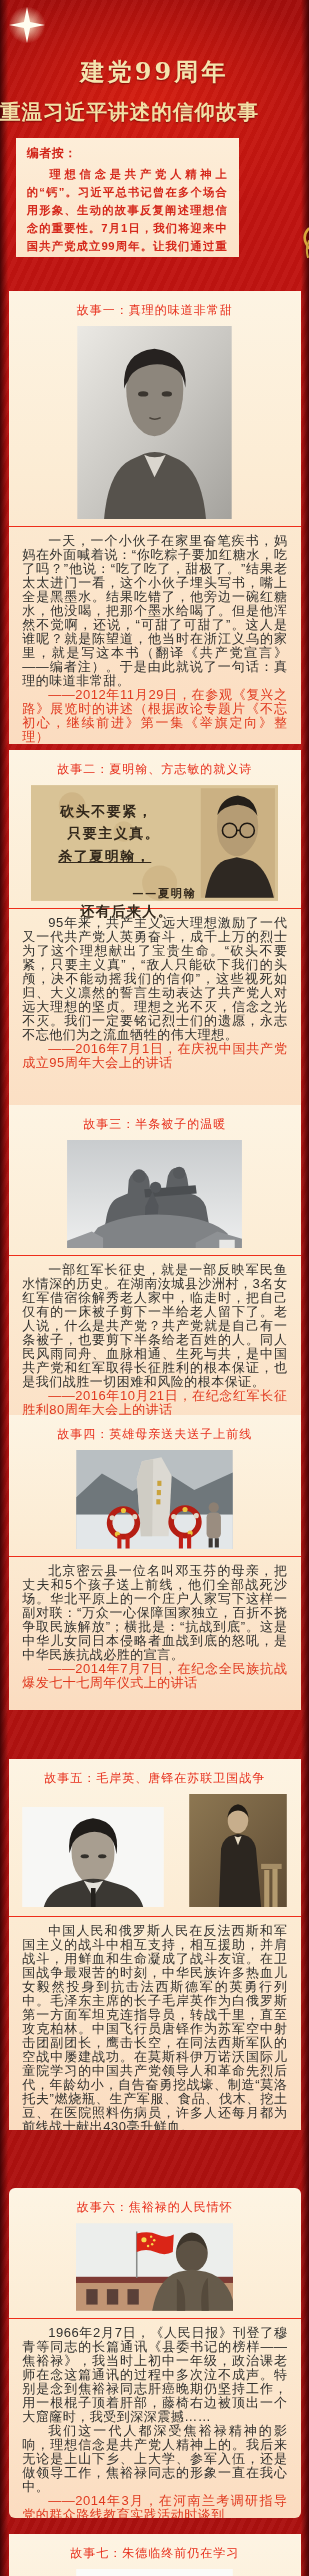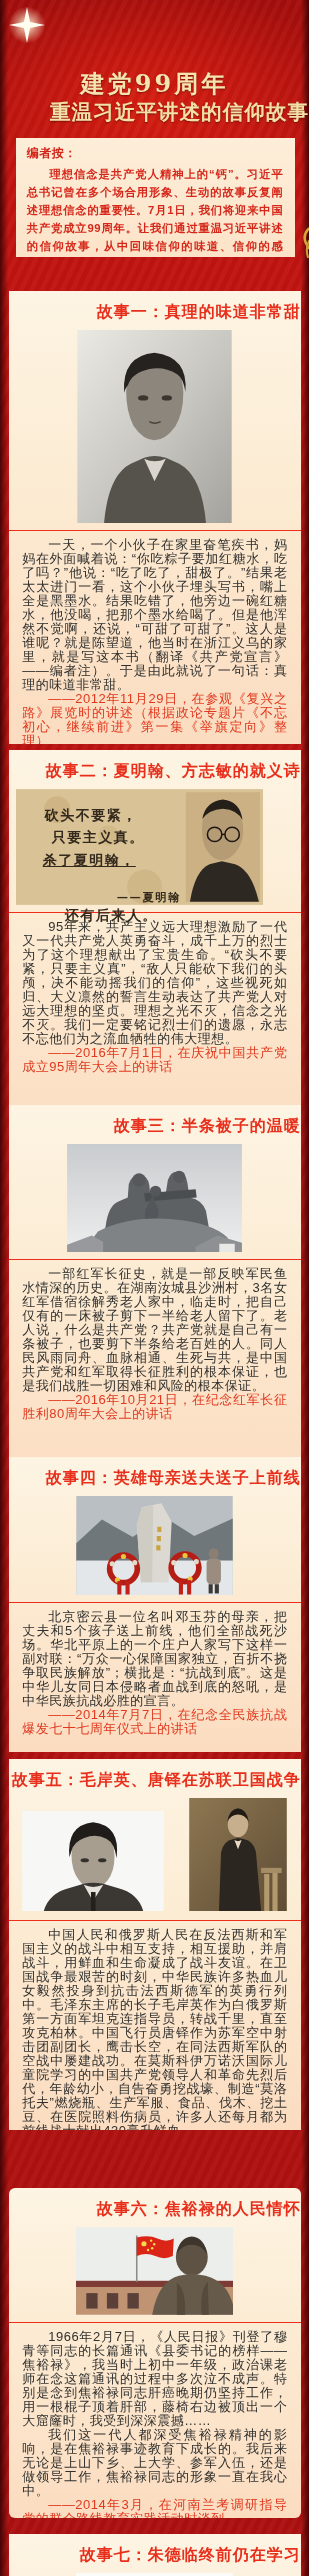--- a/index.html
+++ b/index.html
@@ -6,49 +6,49 @@
   .page{position:relative;width:309px;height:2981px;overflow:hidden;
     font-family:"Liberation Sans",sans-serif;
     background:
       linear-gradient(90deg, rgba(42,0,2,.8) 0px, rgba(42,0,2,0) 8.2px, rgba(42,0,2,0) 301px, rgba(42,0,2,.8) 309px),
       repeating-linear-gradient(115deg, rgba(255,255,255,.03) 0 4.6px, rgba(0,0,0,.025) 4.6px 9.3px),
       radial-gradient(ellipse 278px 165px at 149px 103px, #d51d10 0%, rgba(213,29,16,0) 72%),
       linear-gradient(180deg,#a30e0c 0%,#c01310 6%,#b21210 50%,#a80f0e 100%);
   }
   
   .sparkle{position:absolute;left:8.2px;top:6.2px;width:38px;height:38px;}
-  .title1{position:absolute;left:0;top:68px;width:309px;text-align:center;
+  .title1{position:absolute;left:0;top:56px;width:309px;text-align:center;
     font-family:"DejaVu Serif",serif;font-weight:bold;font-size:24px;letter-spacing:3.1px;
     color:#f4e4ae;text-shadow:0 1px 1.5px rgba(60,0,0,.5);}
-  .title2{position:absolute;left:0;top:98px;width:309px;text-align:right;
+  .title2{position:absolute;left:0;top:98px;width:309px;text-align:left;
     font-family:"DejaVu Serif",serif;font-weight:bold;font-size:20.6px;letter-spacing:1px;
     color:#f2e0a6;text-shadow:0 1px 1.5px rgba(60,0,0,.5);}
   .gold-ornament{position:absolute;right:0;top:226px;width:8.2px;height:36px;}
   
-  .editor{position:absolute;left:15.5px;top:138px;width:279px;height:119px;overflow:hidden;
+  .editor{position:absolute;left:15.5px;top:138px;width:223px;height:119px;overflow:hidden;
     background:linear-gradient(180deg,#fdeed9 0%,#fce3c8 100%);box-sizing:border-box;
     padding:7.2px 11.3px 0 11.3px;}
   .editor .label{font-size:12px;font-weight:bold;color:#d2261a;letter-spacing:0.5px;}
   .editor p{margin:3.1px 0 0 0;font-size:11.3px;line-height:18px;color:#d5281b;
     text-indent:2em;text-align:justify;letter-spacing:0.5px;font-weight:bold;}
   
   .card{position:absolute;left:8.8px;width:292px;overflow:hidden;box-sizing:border-box;
     background:linear-gradient(180deg,#fdf4e3 0%,#fcecd4 40%,#fbdcc0 100%);}
-  .card h2{margin:11.3px 0 0 0;text-align:right;font-size:16px;font-weight:bold;
+  .card h2{margin:11.3px 0 0 0;text-align:center;font-size:12px;font-weight:normal;
     color:#e72f1c;letter-spacing:1px;}
   .photo{display:block;margin:7.2px auto 6.2px auto;}
   .photo svg{display:block;}
   .photos-row{display:flex;justify-content:center;align-items:flex-end;gap:25px;margin:7.2px auto 6.2px auto;}
   .divider{border:none;border-top:1.5px solid #ee2d1a;margin:0;}
   .body{padding:7.2px 13.4px 0 13.4px;}
   .body p{margin:0;font-size:13px;line-height:14px;color:#30302e;letter-spacing:0.5px;
     text-indent:2em;text-align:justify;}
   .body p.attr{color:#e0391f;}
   
-  .poem-wrap{position:relative;width:247px;height:116px;margin:7.2px auto 6.2px auto;padding-left:31px;}
+  .poem-wrap{position:relative;width:247px;height:116px;margin:7.2px auto 6.2px auto;}
   .poem-wrap svg{position:absolute;left:0;top:0;}
   .poem-line{position:absolute;font-size:14px;font-weight:bold;color:#33291c;
     letter-spacing:1.5px;font-family:"DejaVu Serif",serif;}
 </style>
 </head>
 <body>
 
 <div class="page">
 
   <div class="sparkle">
@@ -157,21 +157,21 @@
         <rect x="296" y="194" width="30" height="16" fill="#e8e8e6"></rect>
       </svg>
     </div>
     <hr class="divider">
     <div class="body">
       <p>一部红军长征史，就是一部反映军民鱼水情深的历史。在湖南汝城县沙洲村，3名女红军借宿徐解秀老人家中，临走时，把自己仅有的一床被子剪下一半给老人留下了。老人说，什么是共产党？共产党就是自己有一条被子，也要剪下半条给老百姓的人。同人民风雨同舟、血脉相通、生死与共，是中国共产党和红军取得长征胜利的根本保证，也是我们战胜一切困难和风险的根本保证。</p>
       <p class="attr">——2016年10月21日，在纪念红军长征胜利80周年大会上的讲话</p>
     </div>
   </section>
 
-  <section class="card" style="top:1457px;height:295px;">
+  <section class="card" style="top:1415px;height:295px;">
     <h2>故事四：英雄母亲送夫送子上前线</h2>
     <div class="photo" style="width:157px;">
       <svg viewBox="0 0 305 193" width="157" height="99">
         <rect width="305" height="193" fill="#b9bfc2"></rect>
         <path d="M0,92 L50,46 L110,80 L170,40 L230,78 L305,44 L305,126 L0,126 Z" fill="#6f777b"></path>
         <rect x="0" y="126" width="305" height="67" fill="#e3e7e9"></rect>
         <path d="M128,22 L166,14 L186,50 L180,168 L126,168 L118,56 Z" fill="#dcd9d2"></path>
         <path d="M128,22 L150,18 L148,168 L126,168 L118,56 Z" fill="#cfccc4"></path>
         <rect x="158" y="60" width="8" height="10" fill="#caa33c"></rect>
         <rect x="157" y="78" width="8" height="10" fill="#caa33c"></rect>
@@ -264,21 +264,21 @@
         <ellipse cx="225" cy="58" rx="31" ry="36" fill="#5d5244"></ellipse>
         <path d="M196,52 Q200,20 225,18 Q250,20 254,52 Q244,34 225,34 Q206,34 196,52 Z" fill="#3e362c"></path>
         <path d="M148,170 Q160,104 200,94 L225,90 L252,94 Q292,104 305,150 L305,170 Z" fill="#665b4b"></path>
         <path d="M196,108 Q214,120 212,170 L196,170 Z" fill="#554a3c"></path>
         <path d="M256,106 Q240,122 244,170 L258,170 Z" fill="#554a3c"></path>
       </svg>
     </div>
     <hr class="divider">
     <div class="body">
       <p>1966年2月7日，《人民日报》刊登了穆青等同志的长篇通讯《县委书记的榜样——焦裕禄》，我当时上初中一年级，政治课老师在念这篇通讯的过程中多次泣不成声。特别是念到焦裕禄同志肝癌晚期仍坚持工作，用一根棍子顶着肝部，藤椅右边被顶出一个大窟窿时，我受到深深震撼……</p>
-      <p>我们这一代人都深受焦裕禄精神的影响，是在焦裕禄事迹教育下成长的。我后来无论是上山下乡、上大学、参军入伍，还是做领导工作，焦裕禄同志的形象一直在我心中。</p>
+      <p>我们这一代人都深受焦裕禄精神的影响，理想信念是共产党人精神上的。我后来无论是上山下乡、上大学、参军入伍，还是做领导工作，焦裕禄同志的形象一直在我心中。</p>
       <p class="attr">——2014年3月，在河南兰考调研指导党的群众路线教育实践活动时谈到</p>
     </div>
   </section>
 
   <section class="card" style="top:2534px;height:336px;">
     <h2>故事七：朱德临终前仍在学习</h2>
     <div class="photo" style="width:157px;">
       <svg viewBox="0 0 305 185" width="157" height="95">
         <rect width="305" height="185" fill="#fbfbf9"></rect>
         <path d="M34,185 L34,120 Q34,96 58,96 Q82,96 84,122 L86,185 Z" fill="#42352a"></path>

